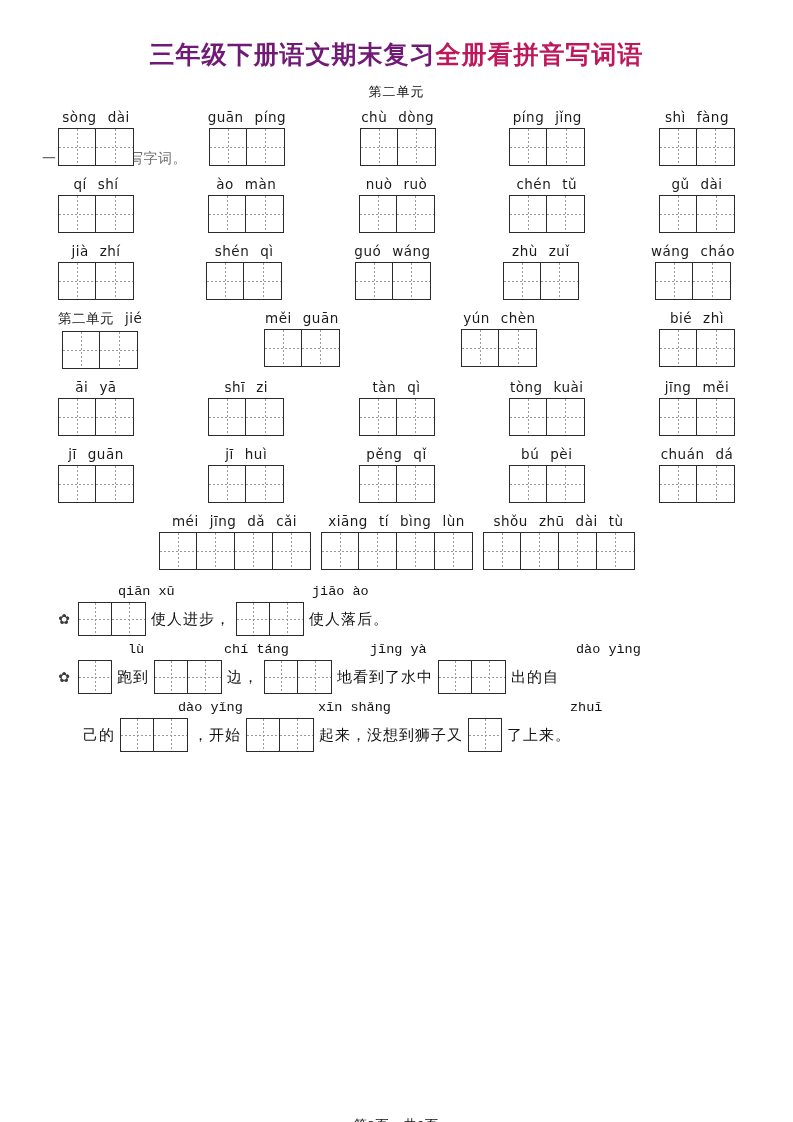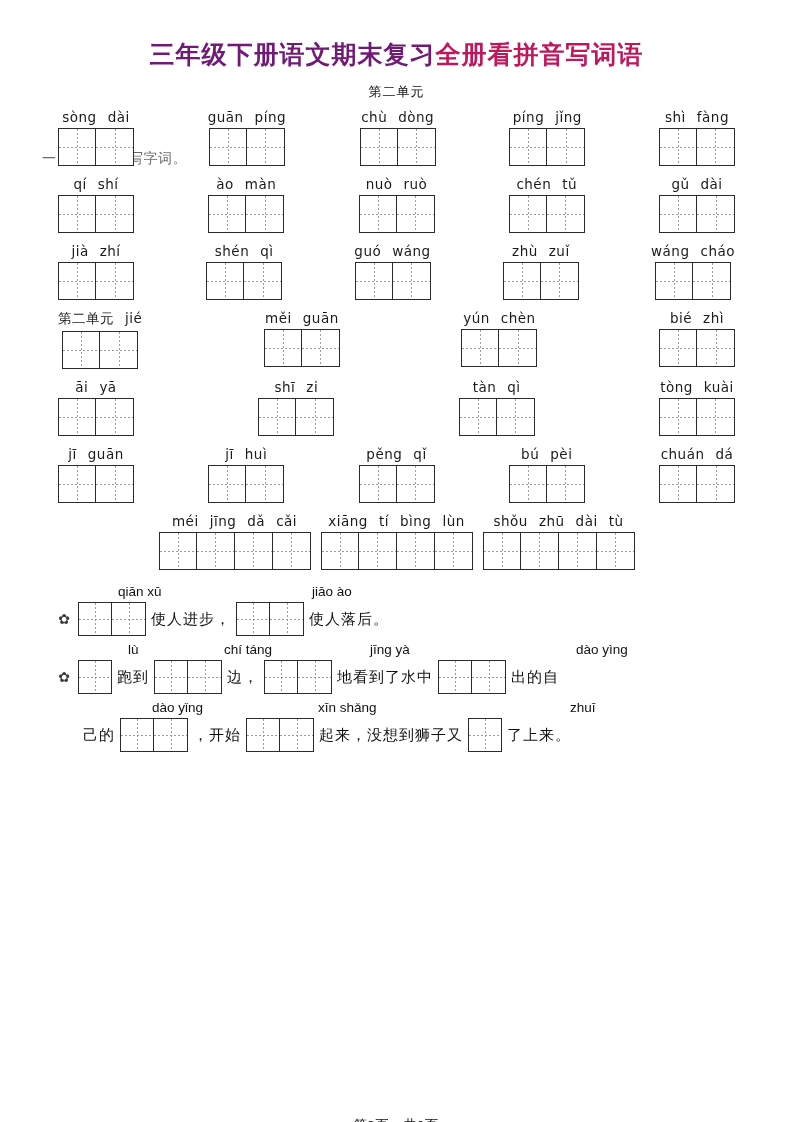--- a/index.html
+++ b/index.html
@@ -122,21 +122,21 @@
   
   .sentences {
     padding: 0 56px;
     margin-top: 14px;
   }
   .sent-block { margin-bottom: 6px; }
 
   .sent-pinyins {
     position: relative;
     height: 18px;
-    font-family: Liberation Sans, sans-serif;
+    font-family: Liberation Mono, monospace;
     font-size: 13.5px;
   }
   .sent-pinyins > span {
     position: absolute;
     white-space: nowrap;
   }
   .sent-line {
     display: flex;
     align-items: center;
     font-size: 15px;
@@ -346,20 +346,27 @@
             <div class="box"></div>
           </div>
         </div>
         <div class="cellgroup">
           <div class="pinyin"><span>tòng</span><span>kuài</span></div>
           <div class="boxes">
             <div class="box"></div>
             <div class="box"></div>
           </div>
         </div>
+        <div class="cellgroup">
+          <div class="pinyin"><span>jīng</span><span>měi</span></div>
+          <div class="boxes">
+            <div class="box"></div>
+            <div class="box"></div>
+          </div>
+        </div>
       </div>
       <div class="row">
         <div class="cellgroup">
           <div class="pinyin"><span>jī</span><span>guān</span></div>
           <div class="boxes">
             <div class="box"></div>
             <div class="box"></div>
           </div>
         </div>
         <div class="cellgroup">
@@ -471,21 +478,21 @@
           <span class="sent-text">地看到了水中</span>
           <div class="boxes inline">
             <div class="box box-s"></div>
             <div class="box box-s"></div>
           </div>
           <span class="sent-text">出的自</span>
         </div>
       </div>
       <div class="sent-block">
         <div class="sent-pinyins">
-          <span style="left: 96px;">dào  yǐng</span>
+          <span style="left: 122px;">dào  yǐng</span>
           <span style="left: 262px;">xīn  shǎng</span>
           <span style="left: 514px;">zhuī</span>
         </div>
         <div class="sent-line">
           <span class="flower"></span>
           <span class="sent-text">己的</span>
           <div class="boxes inline">
             <div class="box box-s"></div>
             <div class="box box-s"></div>
           </div>

